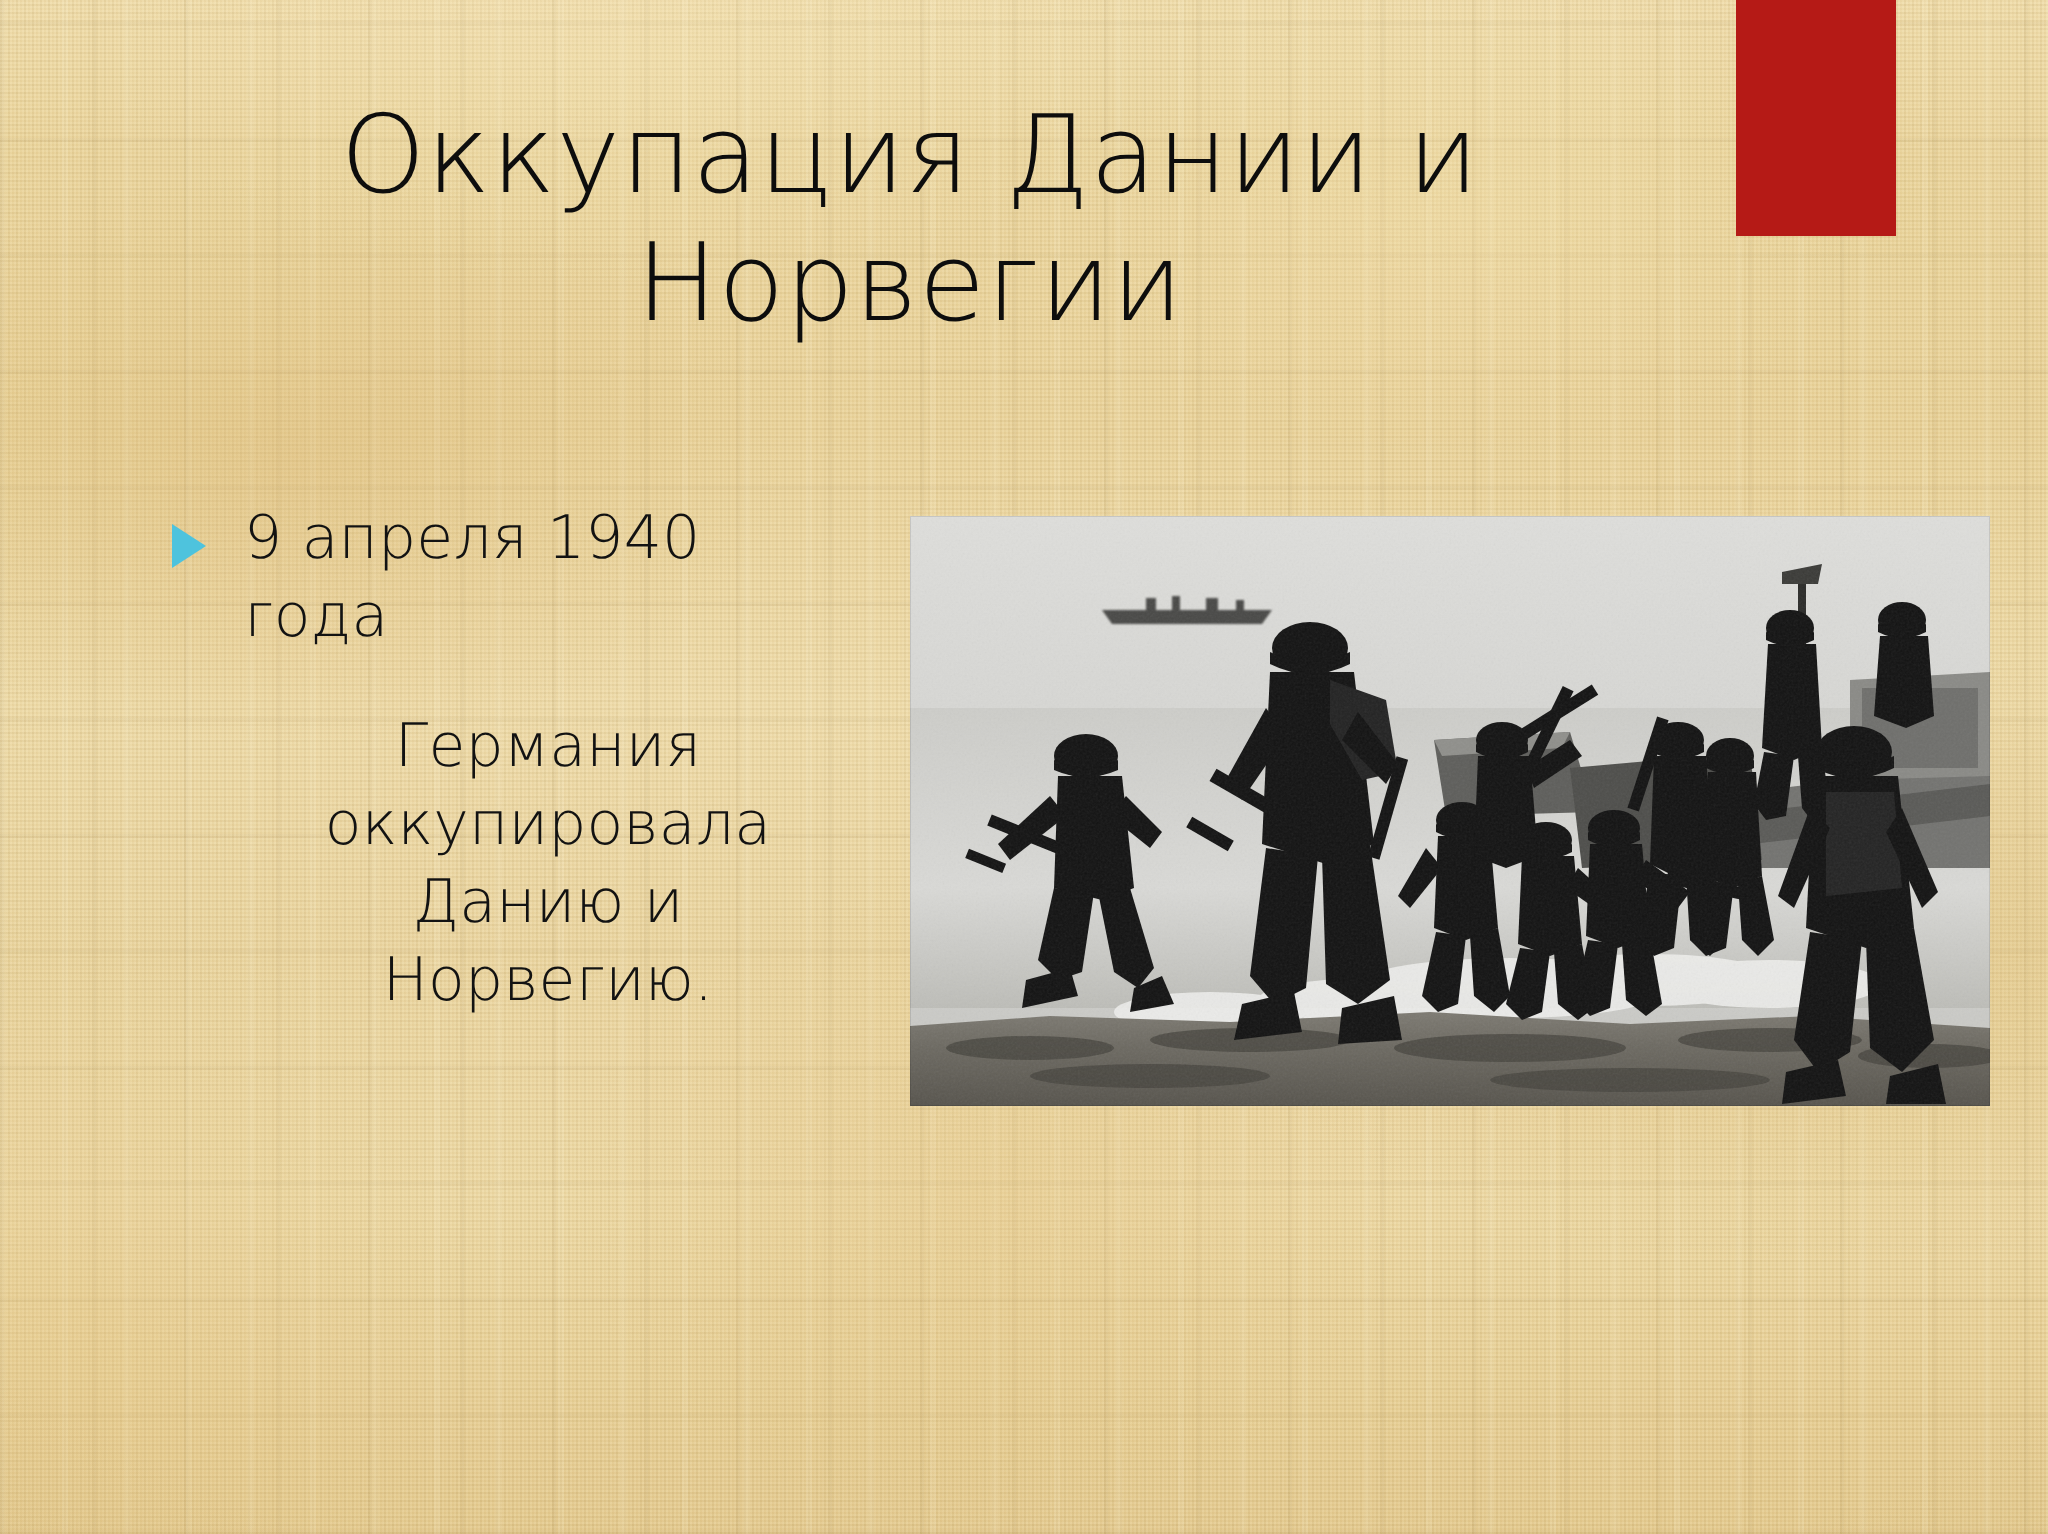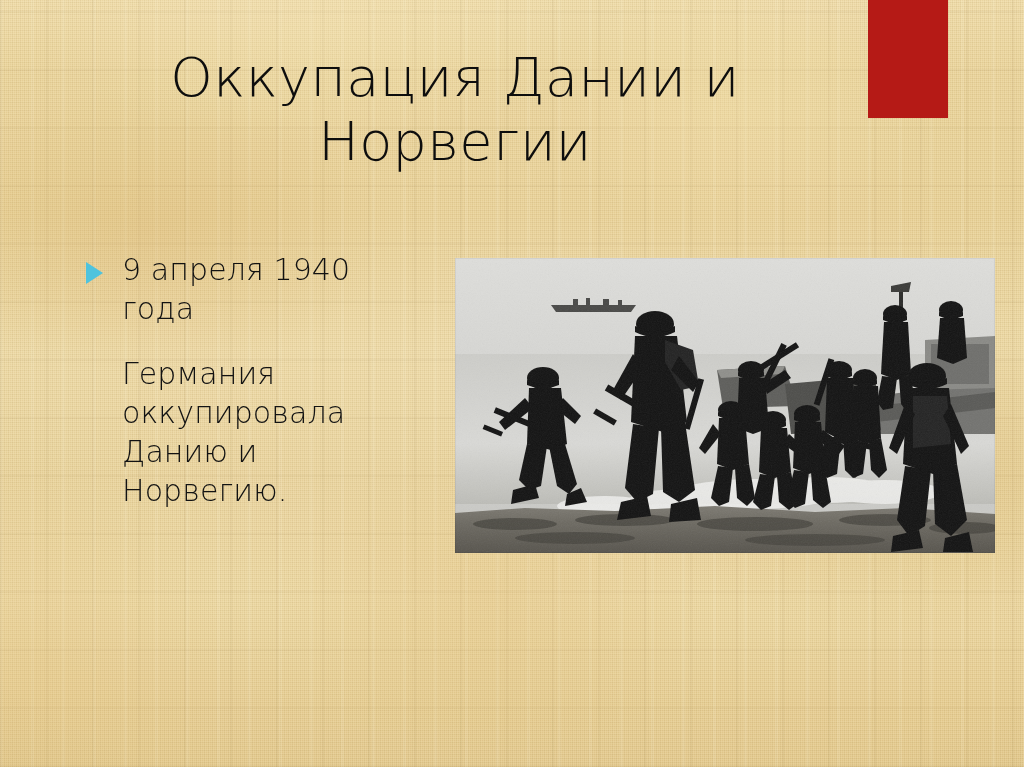--- a/index.html
+++ b/index.html
@@ -155,20 +155,21 @@
     font-family: "DejaVu Sans", "Liberation Sans", sans-serif;
     font-weight: 300;
     font-size: 30px;
     line-height: 39px;
     color: #121212;
     letter-spacing: 0.1px;
     white-space: pre-line;
   }
   .para-row {
     padding-left: 36px;
+    text-align: center;
   }
 
   
   .photo {
     position: absolute;
     left: 455px;
     top: 258px;
     width: 540px;
     height: 295px;
     overflow: hidden;

